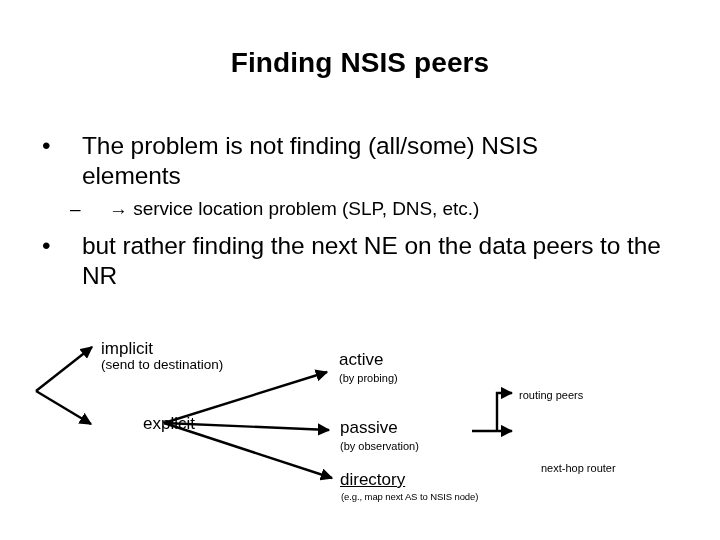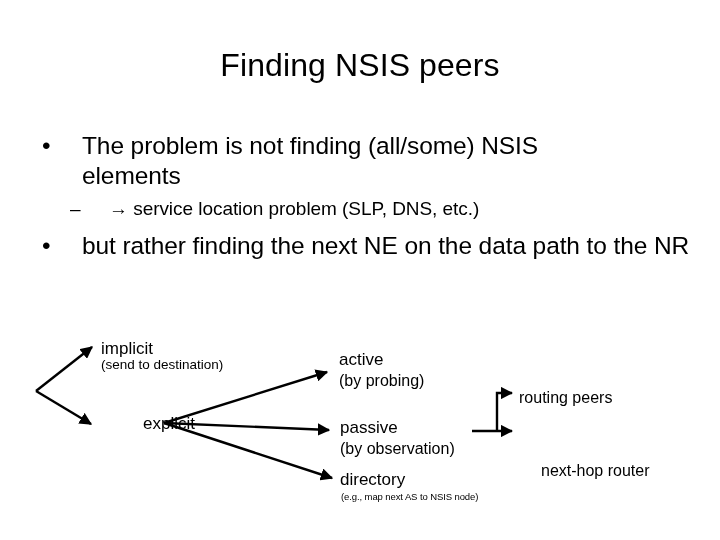--- a/index.html
+++ b/index.html
@@ -20,22 +20,22 @@
     overflow: hidden;
   }
 
   
   #slide-title {
     position: absolute;
     left: 0;
     top: 48px;
     width: 720px;
     text-align: center;
-    font-size: 32px;
-    font-weight: normal;
+    font-size: 28px;
+    font-weight: bold;
     line-height: 1.1;
     letter-spacing: 0.1px;
     white-space: nowrap;
   }
 
   
   .bullet-l1 {
     position: absolute;
     display: block;
     font-size: 24.5px;
@@ -91,21 +91,21 @@
 
   .dlabel {
     position: absolute;
     white-space: nowrap;
     line-height: 1.0;
   }
   .dlabel.big {
     font-size: 17px;
   }
   .dlabel.med {
-    font-size: 16px;
+    font-size: 11px;
   }
   .dlabel.sml {
     font-size: 13.5px;
   }
   .dlabel.tiny {
     font-size: 9.5px;
     letter-spacing: -0.1px;
   }
 </style>
 </head>
@@ -120,21 +120,21 @@
     <span class="btext">The problem is not finding (all/some) NSIS elements</span>
   </div>
 
   <div class="bullet-l2" style="left:70px; top:197px; width:560px;">
     <span class="marker">–</span>
     <span class="btext">→ service location problem (SLP, DNS, etc.)</span>
   </div>
 
   <div class="bullet-l1" style="left:42px; top:231px; width:660px;">
     <span class="marker">•</span>
-    <span class="btext">but rather finding the next NE on the data path to the NR</span>
+    <span class="btext">but rather finding the next NE on the data peers to the NR</span>
   </div>
 
   <div id="diagram">
     <svg width="720" height="540" viewBox="0 0 720 540">
       <defs>
         <marker id="ah" viewBox="0 0 10 10" refX="9" refY="5" markerWidth="5.2" markerHeight="5.2" orient="auto-start-reverse">
           <path d="M 0 0 L 10 5 L 0 10 z" fill="#000000"></path>
         </marker>
       </defs>
 
@@ -161,21 +161,21 @@
   <div class="dlabel big" style="left:99px; top:415px;margin-left:44px;">explicit</div>
 
   <div class="dlabel big" style="left:339px; top:351px;">active</div>
 
   <div class="dlabel med" style="left:339px; top:373px;">(by probing)</div>
 
   <div class="dlabel big" style="left:340px; top:419px;">passive</div>
 
   <div class="dlabel med" style="left:340px; top:441px;">(by observation)</div>
 
-  <div class="dlabel big" style="left:340px; top:471px;">directory</div>
+  <div class="dlabel big" style="left:340px; top:471px;text-decoration:underline;">directory</div>
 
   <div class="dlabel tiny" style="left:341px; top:492px;">(e.g., map next AS to NSIS node)</div>
 
   <div class="dlabel med" style="left:519px; top:390px;">routing peers</div>
 
   <div class="dlabel med" style="left:541px; top:427px;margin-top:36px;">next-hop router</div>
 
 </div>
 
 </body></html>

